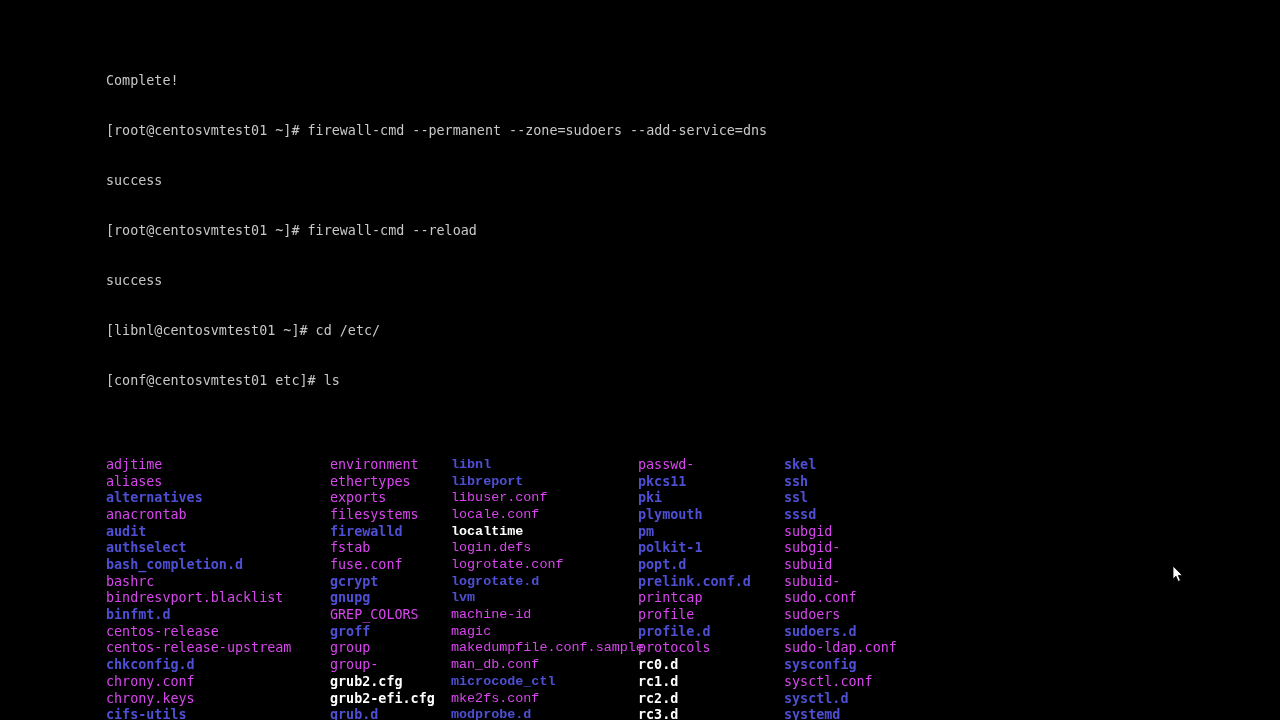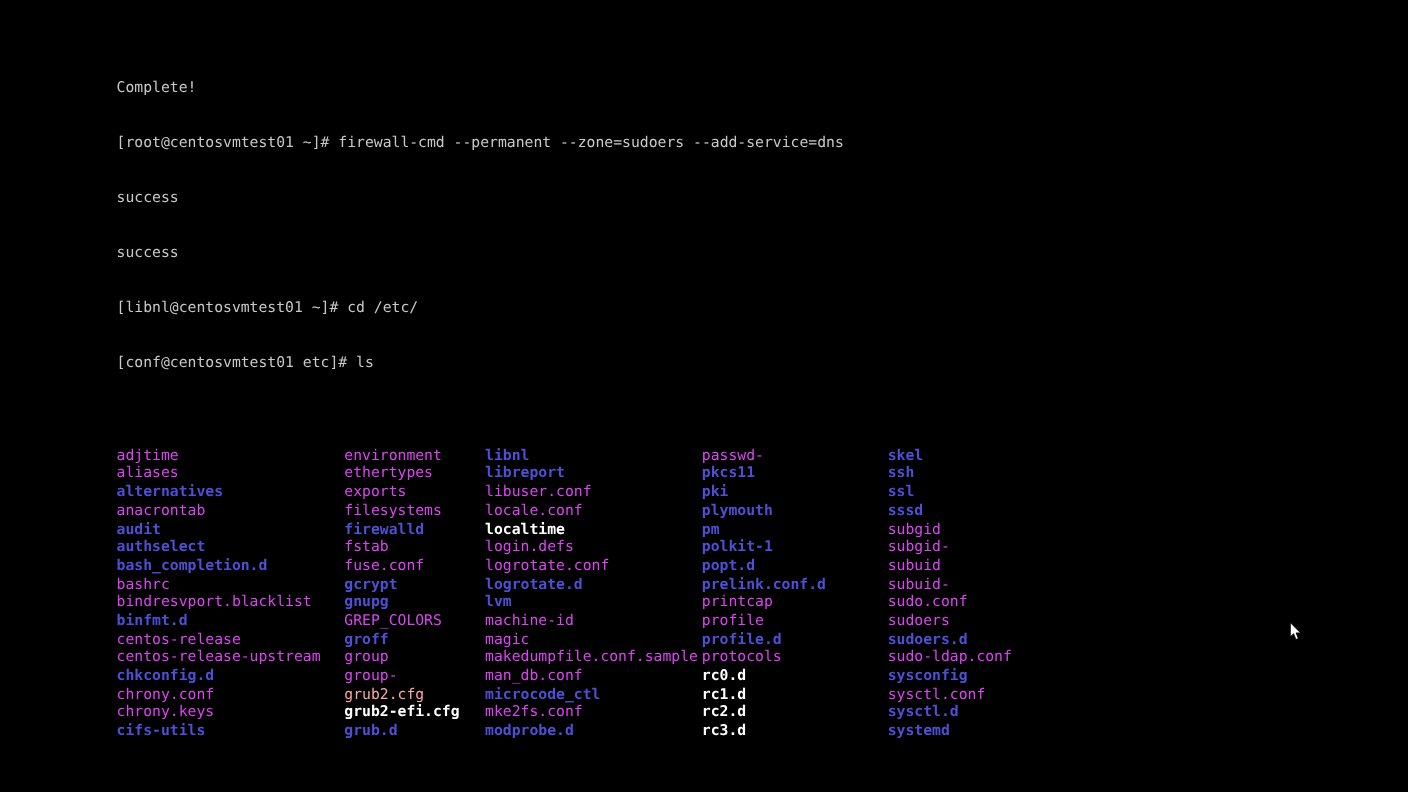--- a/index.html
+++ b/index.html
@@ -35,41 +35,41 @@
     height: 16.7px;
     white-space: pre;
   }
   .scroll-line {
     color: #c8c8c8;
   }
   
   .c-file   { color: #d946ef; }
   .c-dir    { color: #4f4fd4; font-weight: bold; }
   .c-link   { color: #ffffff; font-weight: bold; }
-  .c-orphan { color: #fca5a5; font-weight: normal; }
+  .c-orphan { color: #ffffff; font-weight: bold; }
 
   
   .ls-grid {
     position: relative;
   }
   .ls-row {
     height: 16.7px;
     position: relative;
     white-space: pre;
   }
   .ls-cell {
     position: absolute;
     top: 0;
     white-space: pre;
   }
   .col0 { left: 0px; }
-  .col1 { left: 207px; }
-  .col2 { left: 335px; }
+  .col1 { left: 224px; }
+  .col2 { left: 345px; font-family: Liberation Mono, monospace; }
   .col3 { left: 532px; }
-  .col4 { left: 701px; }
+  .col4 { left: 678px; }
 
   
   #cursor {
     position: absolute;
     left: 1172px;
     top: 566px;
     width: 14px;
     height: 18px;
     pointer-events: none;
   }
@@ -78,20 +78,21 @@
 <body>
 
 <div id="screen">
 
   <div id="term">
 
     
     <div class="line scroll-line">Complete!</div>
     <div class="line scroll-line">[root@centosvmtest01 ~]# firewall-cmd --permanent --zone=sudoers --add-service=dns</div>
     <div class="line scroll-line">success</div>
+    <div class="line scroll-line">[root@centosvmtest01 ~]# firewall-cmd --reload</div>
     <div class="line scroll-line">success</div>
     <div class="line scroll-line">[libnl@centosvmtest01 ~]# cd /etc/</div>
     <div class="line scroll-line">[conf@centosvmtest01 etc]# ls</div>
 
     
     <div class="ls-grid" id="ls-grid"><div class="ls-row"><span class="ls-cell col0 c-file">adjtime</span><span class="ls-cell col1 c-file">environment</span><span class="ls-cell col2 c-dir">libnl</span><span class="ls-cell col3 c-file">passwd-</span><span class="ls-cell col4 c-dir">skel</span></div><div class="ls-row"><span class="ls-cell col0 c-file">aliases</span><span class="ls-cell col1 c-file">ethertypes</span><span class="ls-cell col2 c-dir">libreport</span><span class="ls-cell col3 c-dir">pkcs11</span><span class="ls-cell col4 c-dir">ssh</span></div><div class="ls-row"><span class="ls-cell col0 c-dir">alternatives</span><span class="ls-cell col1 c-file">exports</span><span class="ls-cell col2 c-file">libuser.conf</span><span class="ls-cell col3 c-dir">pki</span><span class="ls-cell col4 c-dir">ssl</span></div><div class="ls-row"><span class="ls-cell col0 c-file">anacrontab</span><span class="ls-cell col1 c-file">filesystems</span><span class="ls-cell col2 c-file">locale.conf</span><span class="ls-cell col3 c-dir">plymouth</span><span class="ls-cell col4 c-dir">sssd</span></div><div class="ls-row"><span class="ls-cell col0 c-dir">audit</span><span class="ls-cell col1 c-dir">firewalld</span><span class="ls-cell col2 c-link">localtime</span><span class="ls-cell col3 c-dir">pm</span><span class="ls-cell col4 c-file">subgid</span></div><div class="ls-row"><span class="ls-cell col0 c-dir">authselect</span><span class="ls-cell col1 c-file">fstab</span><span class="ls-cell col2 c-file">login.defs</span><span class="ls-cell col3 c-dir">polkit-1</span><span class="ls-cell col4 c-file">subgid-</span></div><div class="ls-row"><span class="ls-cell col0 c-dir">bash_completion.d</span><span class="ls-cell col1 c-file">fuse.conf</span><span class="ls-cell col2 c-file">logrotate.conf</span><span class="ls-cell col3 c-dir">popt.d</span><span class="ls-cell col4 c-file">subuid</span></div><div class="ls-row"><span class="ls-cell col0 c-file">bashrc</span><span class="ls-cell col1 c-dir">gcrypt</span><span class="ls-cell col2 c-dir">logrotate.d</span><span class="ls-cell col3 c-dir">prelink.conf.d</span><span class="ls-cell col4 c-file">subuid-</span></div><div class="ls-row"><span class="ls-cell col0 c-file">bindresvport.blacklist</span><span class="ls-cell col1 c-dir">gnupg</span><span class="ls-cell col2 c-dir">lvm</span><span class="ls-cell col3 c-file">printcap</span><span class="ls-cell col4 c-file">sudo.conf</span></div><div class="ls-row"><span class="ls-cell col0 c-dir">binfmt.d</span><span class="ls-cell col1 c-file">GREP_COLORS</span><span class="ls-cell col2 c-file">machine-id</span><span class="ls-cell col3 c-file">profile</span><span class="ls-cell col4 c-file">sudoers</span></div><div class="ls-row"><span class="ls-cell col0 c-file">centos-release</span><span class="ls-cell col1 c-dir">groff</span><span class="ls-cell col2 c-file">magic</span><span class="ls-cell col3 c-dir">profile.d</span><span class="ls-cell col4 c-dir">sudoers.d</span></div><div class="ls-row"><span class="ls-cell col0 c-file">centos-release-upstream</span><span class="ls-cell col1 c-file">group</span><span class="ls-cell col2 c-file">makedumpfile.conf.sample</span><span class="ls-cell col3 c-file">protocols</span><span class="ls-cell col4 c-file">sudo-ldap.conf</span></div><div class="ls-row"><span class="ls-cell col0 c-dir">chkconfig.d</span><span class="ls-cell col1 c-file">group-</span><span class="ls-cell col2 c-file">man_db.conf</span><span class="ls-cell col3 c-link">rc0.d</span><span class="ls-cell col4 c-dir">sysconfig</span></div><div class="ls-row"><span class="ls-cell col0 c-file">chrony.conf</span><span class="ls-cell col1 c-orphan">grub2.cfg</span><span class="ls-cell col2 c-dir">microcode_ctl</span><span class="ls-cell col3 c-link">rc1.d</span><span class="ls-cell col4 c-file">sysctl.conf</span></div><div class="ls-row"><span class="ls-cell col0 c-file">chrony.keys</span><span class="ls-cell col1 c-link">grub2-efi.cfg</span><span class="ls-cell col2 c-file">mke2fs.conf</span><span class="ls-cell col3 c-link">rc2.d</span><span class="ls-cell col4 c-dir">sysctl.d</span></div><div class="ls-row"><span class="ls-cell col0 c-dir">cifs-utils</span><span class="ls-cell col1 c-dir">grub.d</span><span class="ls-cell col2 c-dir">modprobe.d</span><span class="ls-cell col3 c-link">rc3.d</span><span class="ls-cell col4 c-dir">systemd</span></div></div>
 
   </div>
 
   <svg id="cursor" viewBox="0 0 14 18">

